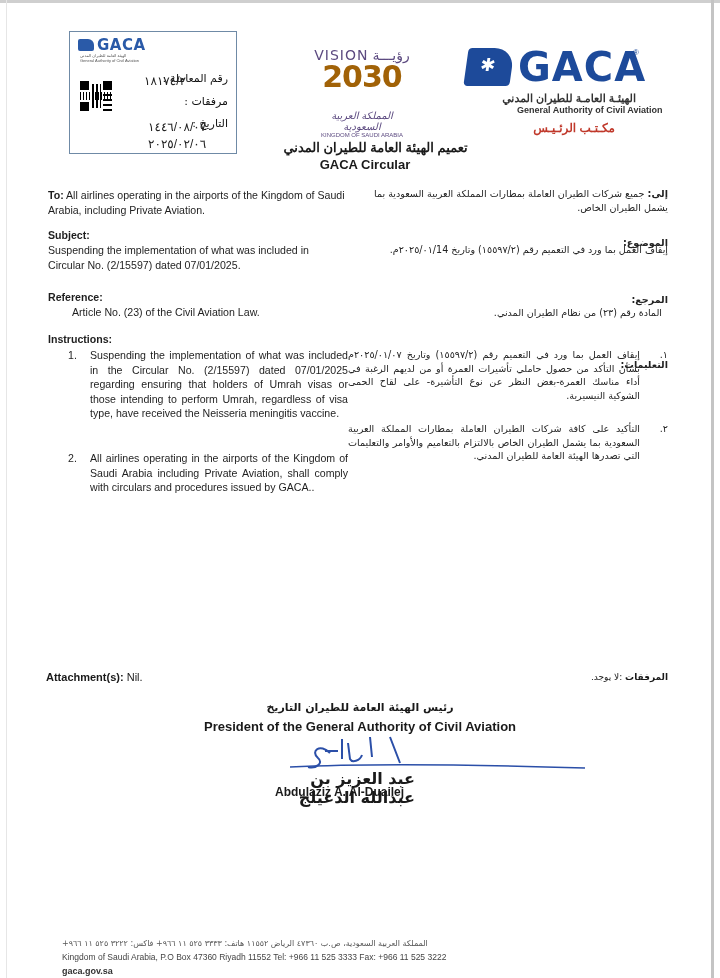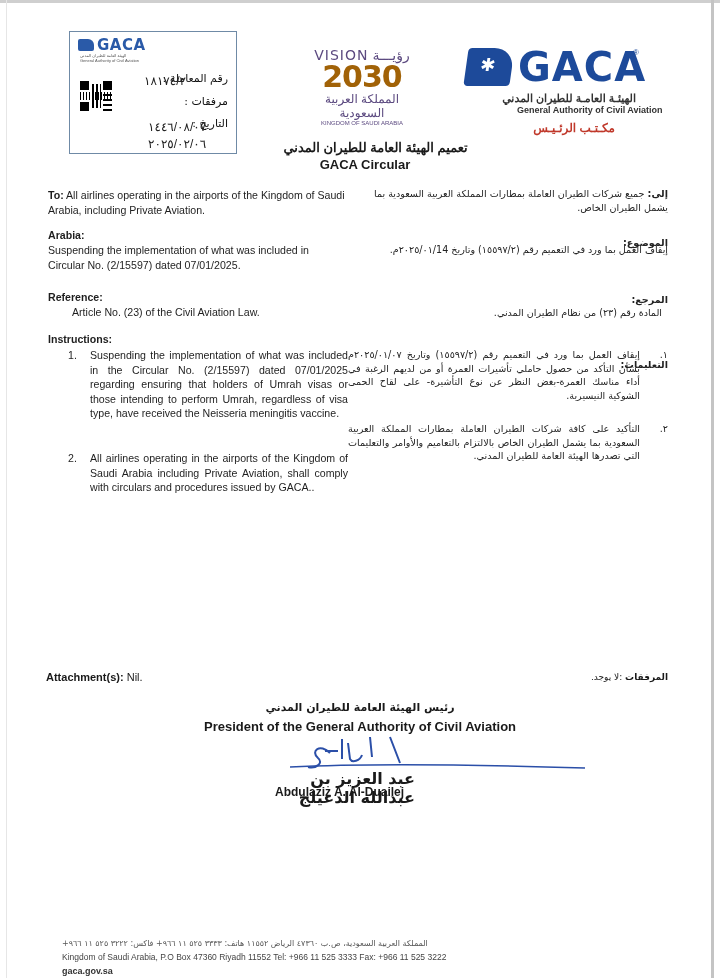--- a/index.html
+++ b/index.html
@@ -30,21 +30,21 @@
           linear-gradient(#000,#000) 23px 0/9px 9px no-repeat,
           linear-gradient(#000,#000) 0 21px/9px 9px no-repeat,
           repeating-linear-gradient(90deg,#000 0 2px,transparent 2px 4px) 12px 3px/9px 24px no-repeat,
           repeating-linear-gradient(0deg,#000 0 2px,transparent 2px 5px) 23px 13px/9px 17px no-repeat,
           repeating-linear-gradient(90deg,#000 0 1px,transparent 1px 3px) 0 11px/32px 8px no-repeat; }
 
   
   .vision { position: absolute; left: 312px; top: 47px; width: 100px; text-align: center; color: #5b4a7a; }
   .vision-top { font-size: 14px; letter-spacing: 1px; display: flex; justify-content: center; gap: 4px; align-items: baseline; font-family: "DejaVu Sans", sans-serif; color: #5c4a80; }
   .vision-num { font-size: 30px; font-weight: bold; line-height: 28px; color: #a16207; letter-spacing: -1px; font-family: "DejaVu Sans", sans-serif; }
-  .vision-ar { font-size: 12px; color: #5c4a80; margin-top: 1px; direction: rtl; }
+  .vision-ar { font-size: 10px; color: #5c4a80; margin-top: 19px; direction: rtl; font-style: italic; }
   .vision-en { font-size: 6px; color: #5c4a80; }
 
   
   .gaca-logo { position: absolute; left: 466px; top: 47px; display: flex; align-items: center; }
   .gaca-mark { width: 46px; height: 38px; background: #1d4a9a; border-radius: 4px 20px 4px 4px; position: relative; transform: skewX(-8deg); }
   .gaca-mark::after { content: "✱"; position: absolute; left: 14px; top: 6px; color: #fff; font-size: 18px; }
   .gaca-text { font-size: 40px; font-weight: bold; color: #1d4a9a; letter-spacing: 1px; margin-left: 6px; font-family: "DejaVu Sans", sans-serif; line-height: 40px; }
   .gaca-reg { position: absolute; left: 633px; top: 48px; font-size: 8px; color: #1d4a9a; }
   .gaca-ar { position: absolute; right: 84px; top: 92px; font-size: 11px; color: #333; direction: rtl; font-weight: bold; }
   .gaca-en { position: absolute; left: 517px; top: 105px; font-size: 9px; color: #333; font-weight: bold; }
@@ -142,21 +142,21 @@
 </div>
 <div class="gaca-reg">®</div>
 <div class="gaca-ar">الهيئـة العامـة للطيران المدني</div>
 <div class="gaca-en">General Authority of Civil Aviation</div>
 <div class="office">مكـتـب الرئـيـس</div>
 
 <div class="title-ar">تعميم الهيئة العامة للطيران المدني</div>
 <div class="title-en">GACA Circular</div>
 
 <div class="en-col en-to"><b>To:</b><span> All airlines operating in the airports of the Kingdom of Saudi Arabia, including Private Aviation.</span></div>
-<div class="en-col en-subj-h">Arabia:</div>
+<div class="en-col en-subj-h">Subject:</div>
 <div class="en-col en-subj">Suspending the implementation of what was included in Circular No. (2/15597) dated 07/01/2025.</div>
 <div class="en-col en-ref-h">Reference:</div>
 <div class="en-col en-ref">Article No. (23) of the Civil Aviation Law.</div>
 <div class="en-col en-inst-h">Instructions:</div>
 <div class="en-item en-item1">
   <span class="num">1.</span>
   <div class="txt">Suspending the implementation of what was included in the Circular No. (2/15597) dated 07/01/2025 regarding ensuring that holders of Umrah visas or those intending to perform Umrah, regardless of visa type, have received the Neisseria meningitis vaccine.</div>
 </div>
 <div class="en-item en-item2">
   <span class="num">2.</span>
@@ -174,21 +174,21 @@
   <div class="txt">إيقاف العمل بما ورد في التعميم رقم (١٥٥٩٧/٢) وتاريخ ٢٠٢٥/٠١/٠٧م بشأن التأكد من حصول حاملي تأشيرات العمرة أو من لديهم الرغبة في أداء مناسك العمرة-بغض النظر عن نوع التأشيرة- على لقاح الحمى الشوكية النيسيرية.</div>
 </div>
 <div class="ar-item ar-item2">
   <span class="num">٢.</span>
   <div class="txt">التأكيد على كافة شركات الطيران العاملة بمطارات المملكة العربية السعودية بما يشمل الطيران الخاص بالالتزام بالتعاميم والأوامر والتعليمات التي تصدرها الهيئة العامة للطيران المدني.</div>
 </div>
 
 <div class="att-en"><span style="font-weight:bold">Attachment(s):</span><span> Nil.</span></div>
 <div class="att-ar"><b>المرفقات</b><span> :لا يوجد.</span></div>
 
-<div class="sig-title-ar">رئيس الهيئة العامة للطيران المدني</div>
+<div class="sig-title-ar">رئيس الهيئة العامة للطيران التاريخ</div>
 <div class="sig-title-en">President of the General Authority of Civil Aviation</div>
 <svg class="signature" viewBox="0 0 300 45">
   <path d="M40 20 C 30 10, 20 18, 28 25 C 34 30, 26 36, 18 34" fill="none" stroke="#2b4fa8" stroke-width="2"></path>
   <path d="M35 18 L 48 18 M 52 6 L 52 26 M 58 10 L 60 26 C 62 30, 70 28, 72 22 M 80 4 L 82 24 M 100 4 L 110 30" fill="none" stroke="#2b4fa8" stroke-width="2"></path>
   <path d="M 0 34 C 80 30, 200 32, 295 35" fill="none" stroke="#2b4fa8" stroke-width="1.6"></path>
 </svg>
 <div class="sig-name-ar">عبد العزيز بن عبدالله الدعيلج</div>
 <div class="sig-name-en">Abdulaziz A. Al-Duailej</div>
 
 <div class="foot-ar">المملكة العربية السعودية، ص.ب ٤٧٣٦٠ الرياض ١١٥٥٢ هاتف: ٣٣٣٣ ٥٢٥ ١١ ٩٦٦+ فاكس: ٣٢٢٢ ٥٢٥ ١١ ٩٦٦+</div>

